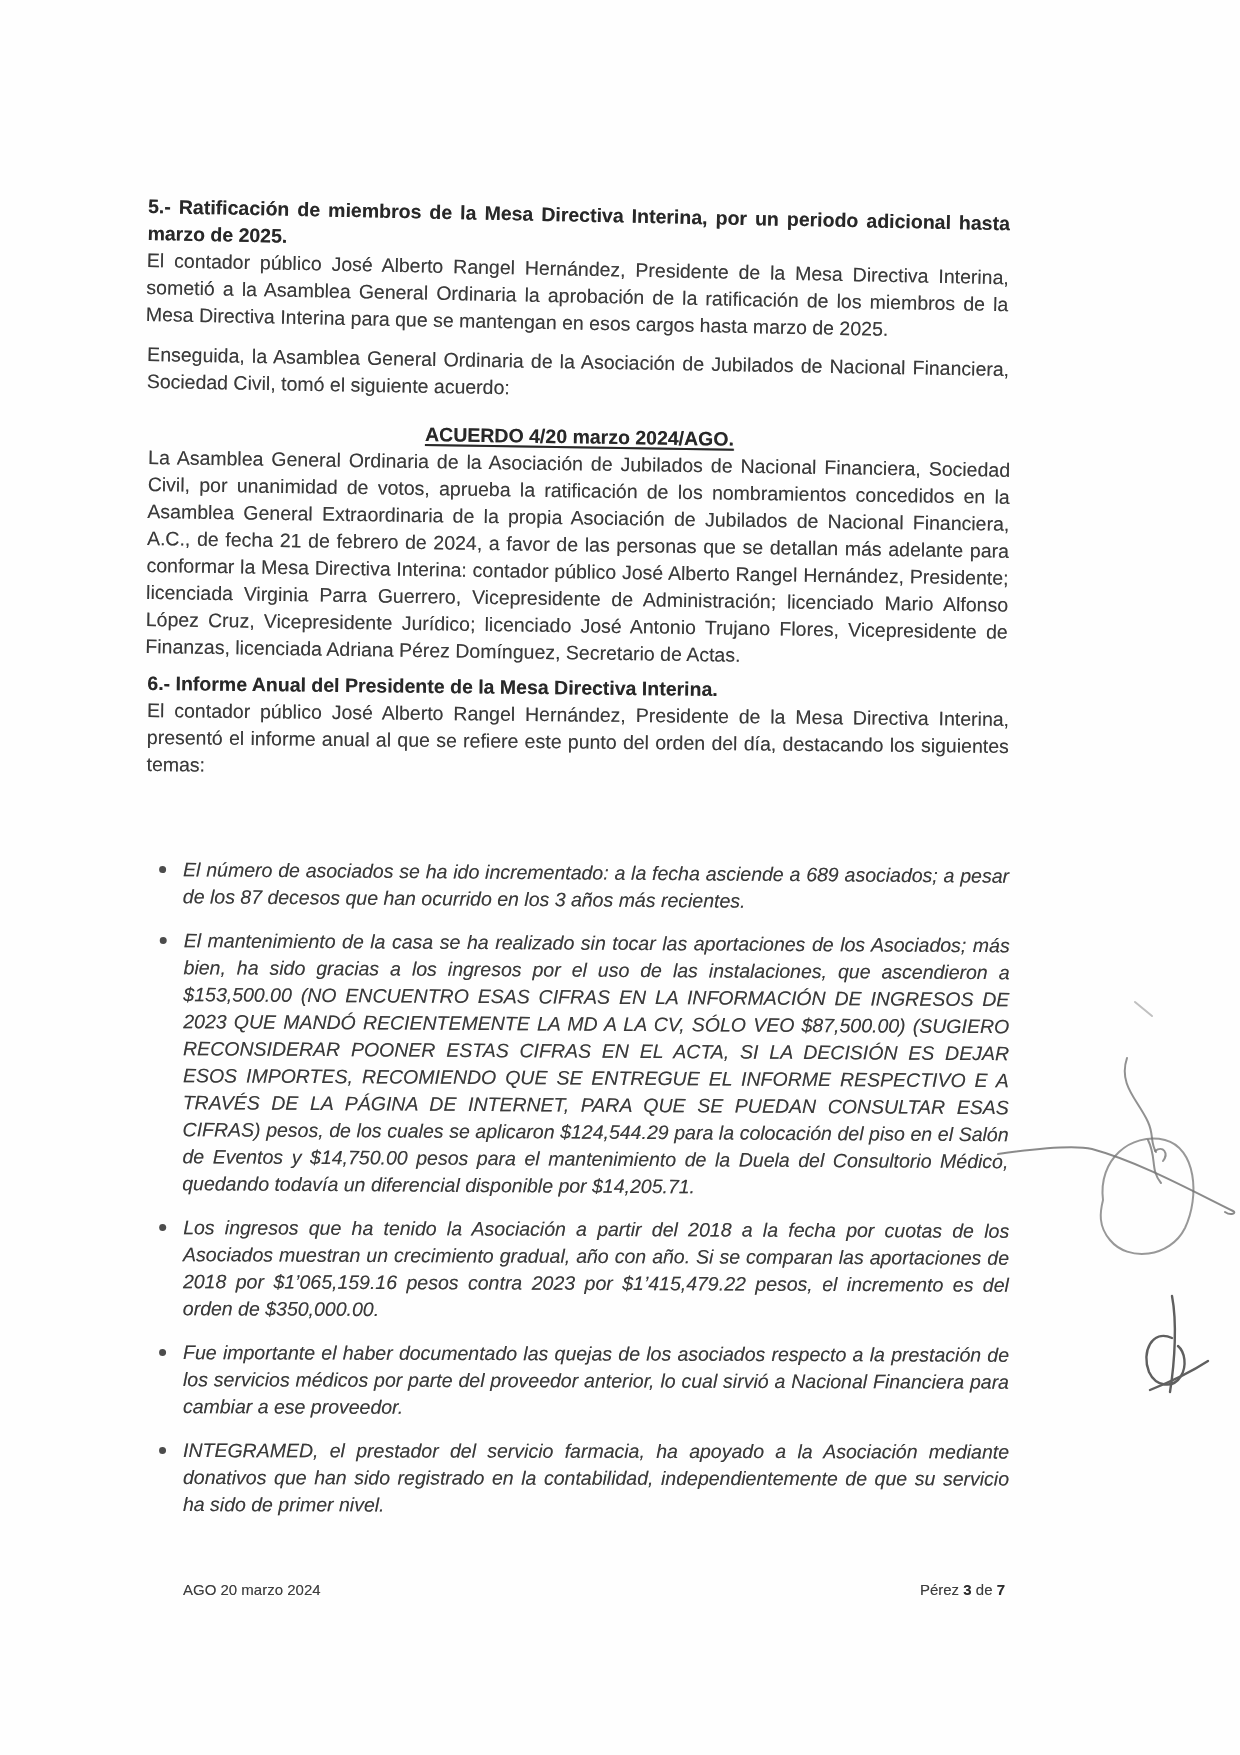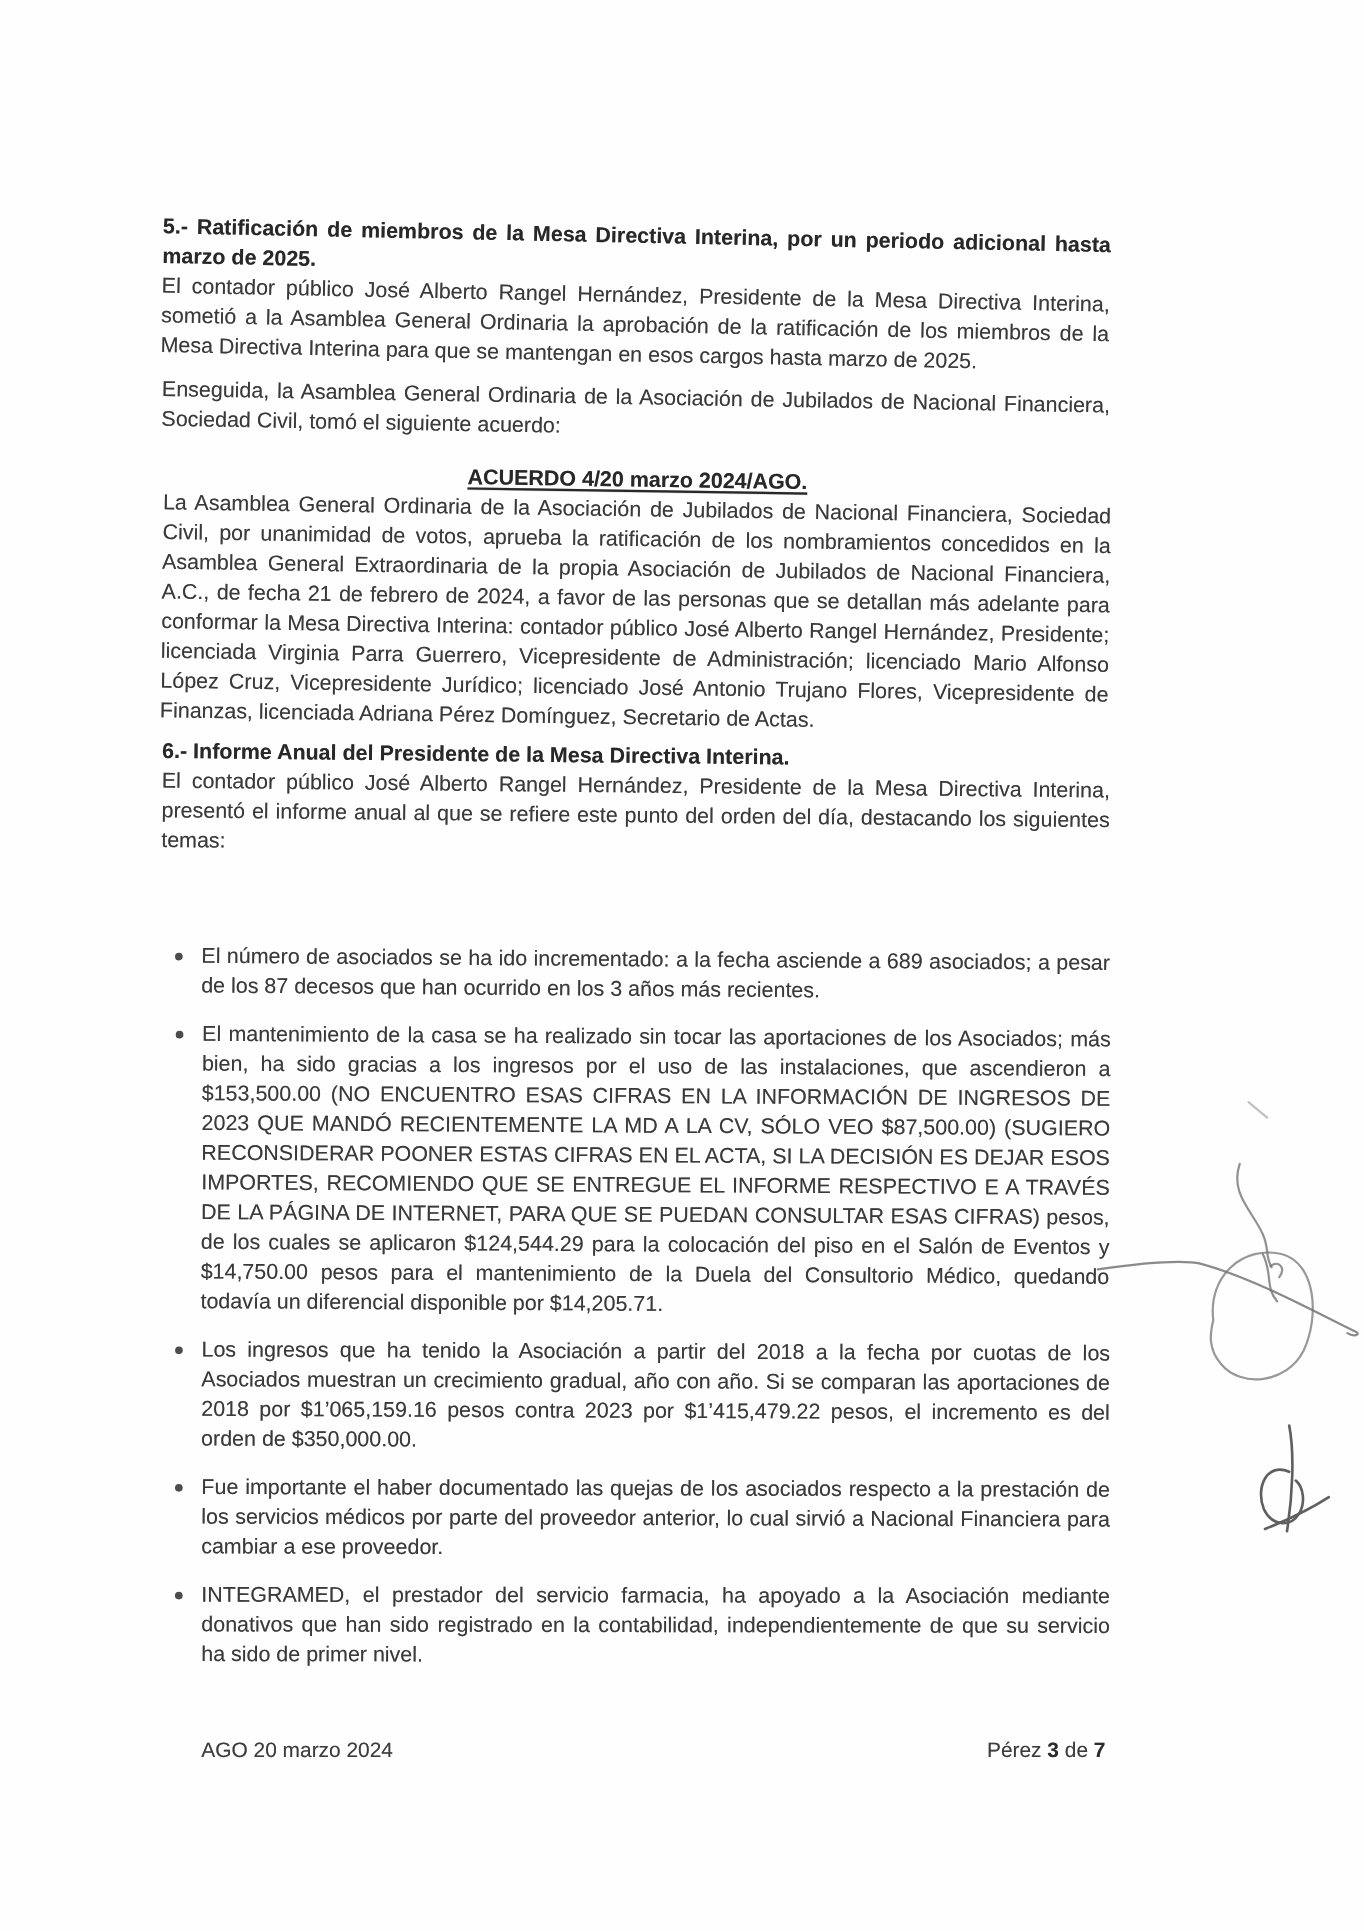--- a/index.html
+++ b/index.html
@@ -49,20 +49,21 @@
     color: #282828;
     text-decoration: underline;
     text-decoration-thickness: 2px;
     text-underline-offset: 3px;
   }
   .sec6-head { margin-top: 10px; }
   .bullet-list {
     list-style: none;
     margin: 78px 0 0 0;
     padding: 0;
+    font-style: italic;
   }
   .bullet-list li {
     position: relative;
     padding-left: 36px;
     margin: 0;
   }
   .bullet-list li + li { margin-top: 17px; }
   .bullet-list li::before {
     content: "";
     position: absolute;
@@ -73,21 +74,21 @@
     border-radius: 50%;
     background: #4c4c4c;
   }
   .footer {
     position: absolute;
     left: 183px;
     right: 235px;
     top: 1581px;
     display: flex;
     justify-content: space-between;
-    font-size: 19px;
+    font-size: 15px;
     color: #3d3d3d;
     text-shadow: 0 0 0.5px rgba(40,40,40,0.4);
   }
   .footer b { color: #2c2c2c; }
   .ink {
     position: absolute;
     left: 0;
     top: 0;
     pointer-events: none;
   }

